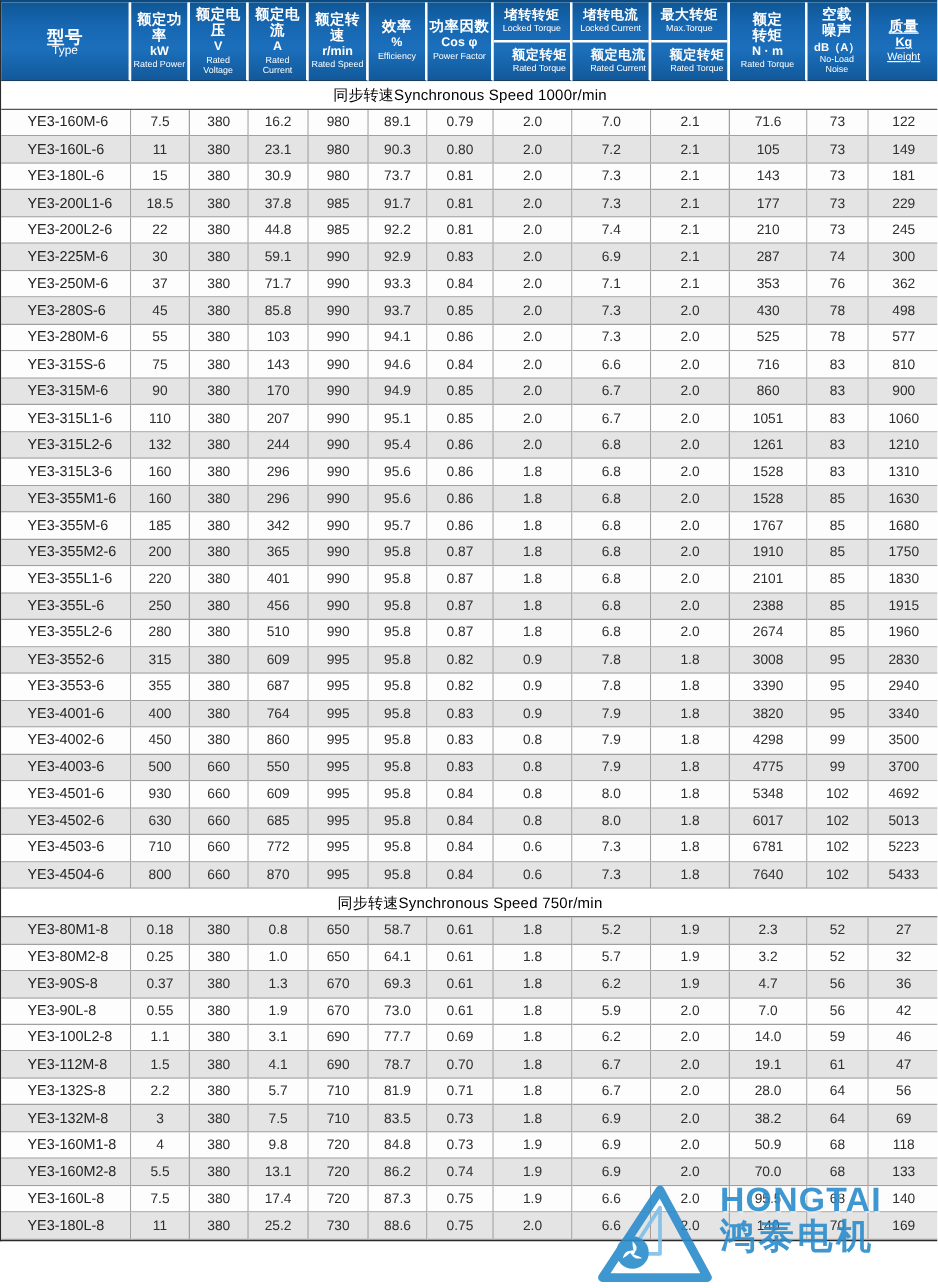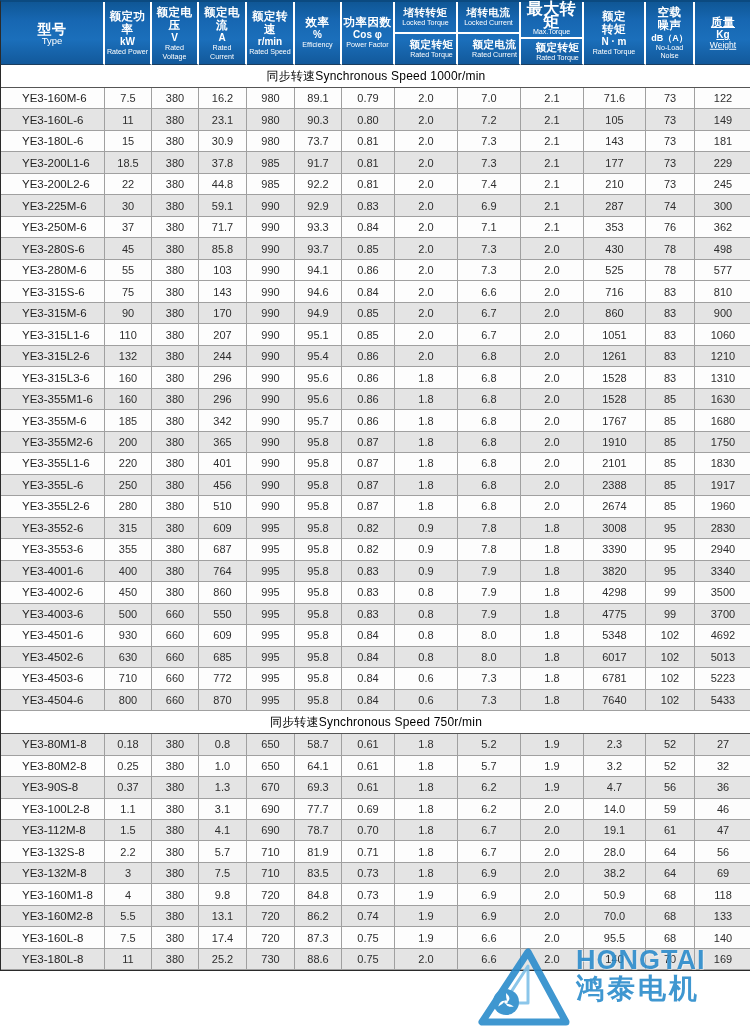--- a/index.html
+++ b/index.html
@@ -112,21 +112,21 @@
             </div>
             <div class="fr-bot">
               <div class="h-zh" style="font-size:10.5px">额定电流</div>
               <div class="h-en">Rated Current</div>
             </div>
           </div>
         </th>
         <th>
           <div class="frac">
             <div class="fr-top">
-              <div class="h-zh" style="font-size:16px">最大转矩</div>
+              <div class="h-zh" style="font-size:11px">最大转矩</div>
               <div class="h-en">Max.Torque</div>
             </div>
             <div class="fr-bot">
               <div class="h-zh" style="font-size:10.5px">额定转矩</div>
               <div class="h-en">Rated Torque</div>
             </div>
           </div>
         </th>
         <th>
           <div class="h-zh">额定</div>
@@ -428,21 +428,21 @@
           <td>380</td>
           <td>456</td>
           <td>990</td>
           <td>95.8</td>
           <td>0.87</td>
           <td>1.8</td>
           <td>6.8</td>
           <td>2.0</td>
           <td>2388</td>
           <td>85</td>
-          <td>1917</td>
+          <td>1915</td>
         </tr>
         <tr>
           <td class="model">YE3-355L2-6</td>
           <td>280</td>
           <td>380</td>
           <td>510</td>
           <td>990</td>
           <td>95.8</td>
           <td>0.87</td>
           <td>1.8</td>
@@ -627,20 +627,35 @@
           <td>1.3</td>
           <td>670</td>
           <td>69.3</td>
           <td>0.61</td>
           <td>1.8</td>
           <td>6.2</td>
           <td>1.9</td>
           <td>4.7</td>
           <td>56</td>
           <td>36</td>
+        </tr>
+        <tr>
+          <td class="model">YE3-90L-8</td>
+          <td>0.55</td>
+          <td>380</td>
+          <td>1.9</td>
+          <td>670</td>
+          <td>73.0</td>
+          <td>0.61</td>
+          <td>1.8</td>
+          <td>5.9</td>
+          <td>2.0</td>
+          <td>7.0</td>
+          <td>56</td>
+          <td>42</td>
         </tr>
         <tr>
           <td class="model">YE3-100L2-8</td>
           <td>1.1</td>
           <td>380</td>
           <td>3.1</td>
           <td>690</td>
           <td>77.7</td>
           <td>0.69</td>
           <td>1.8</td>

